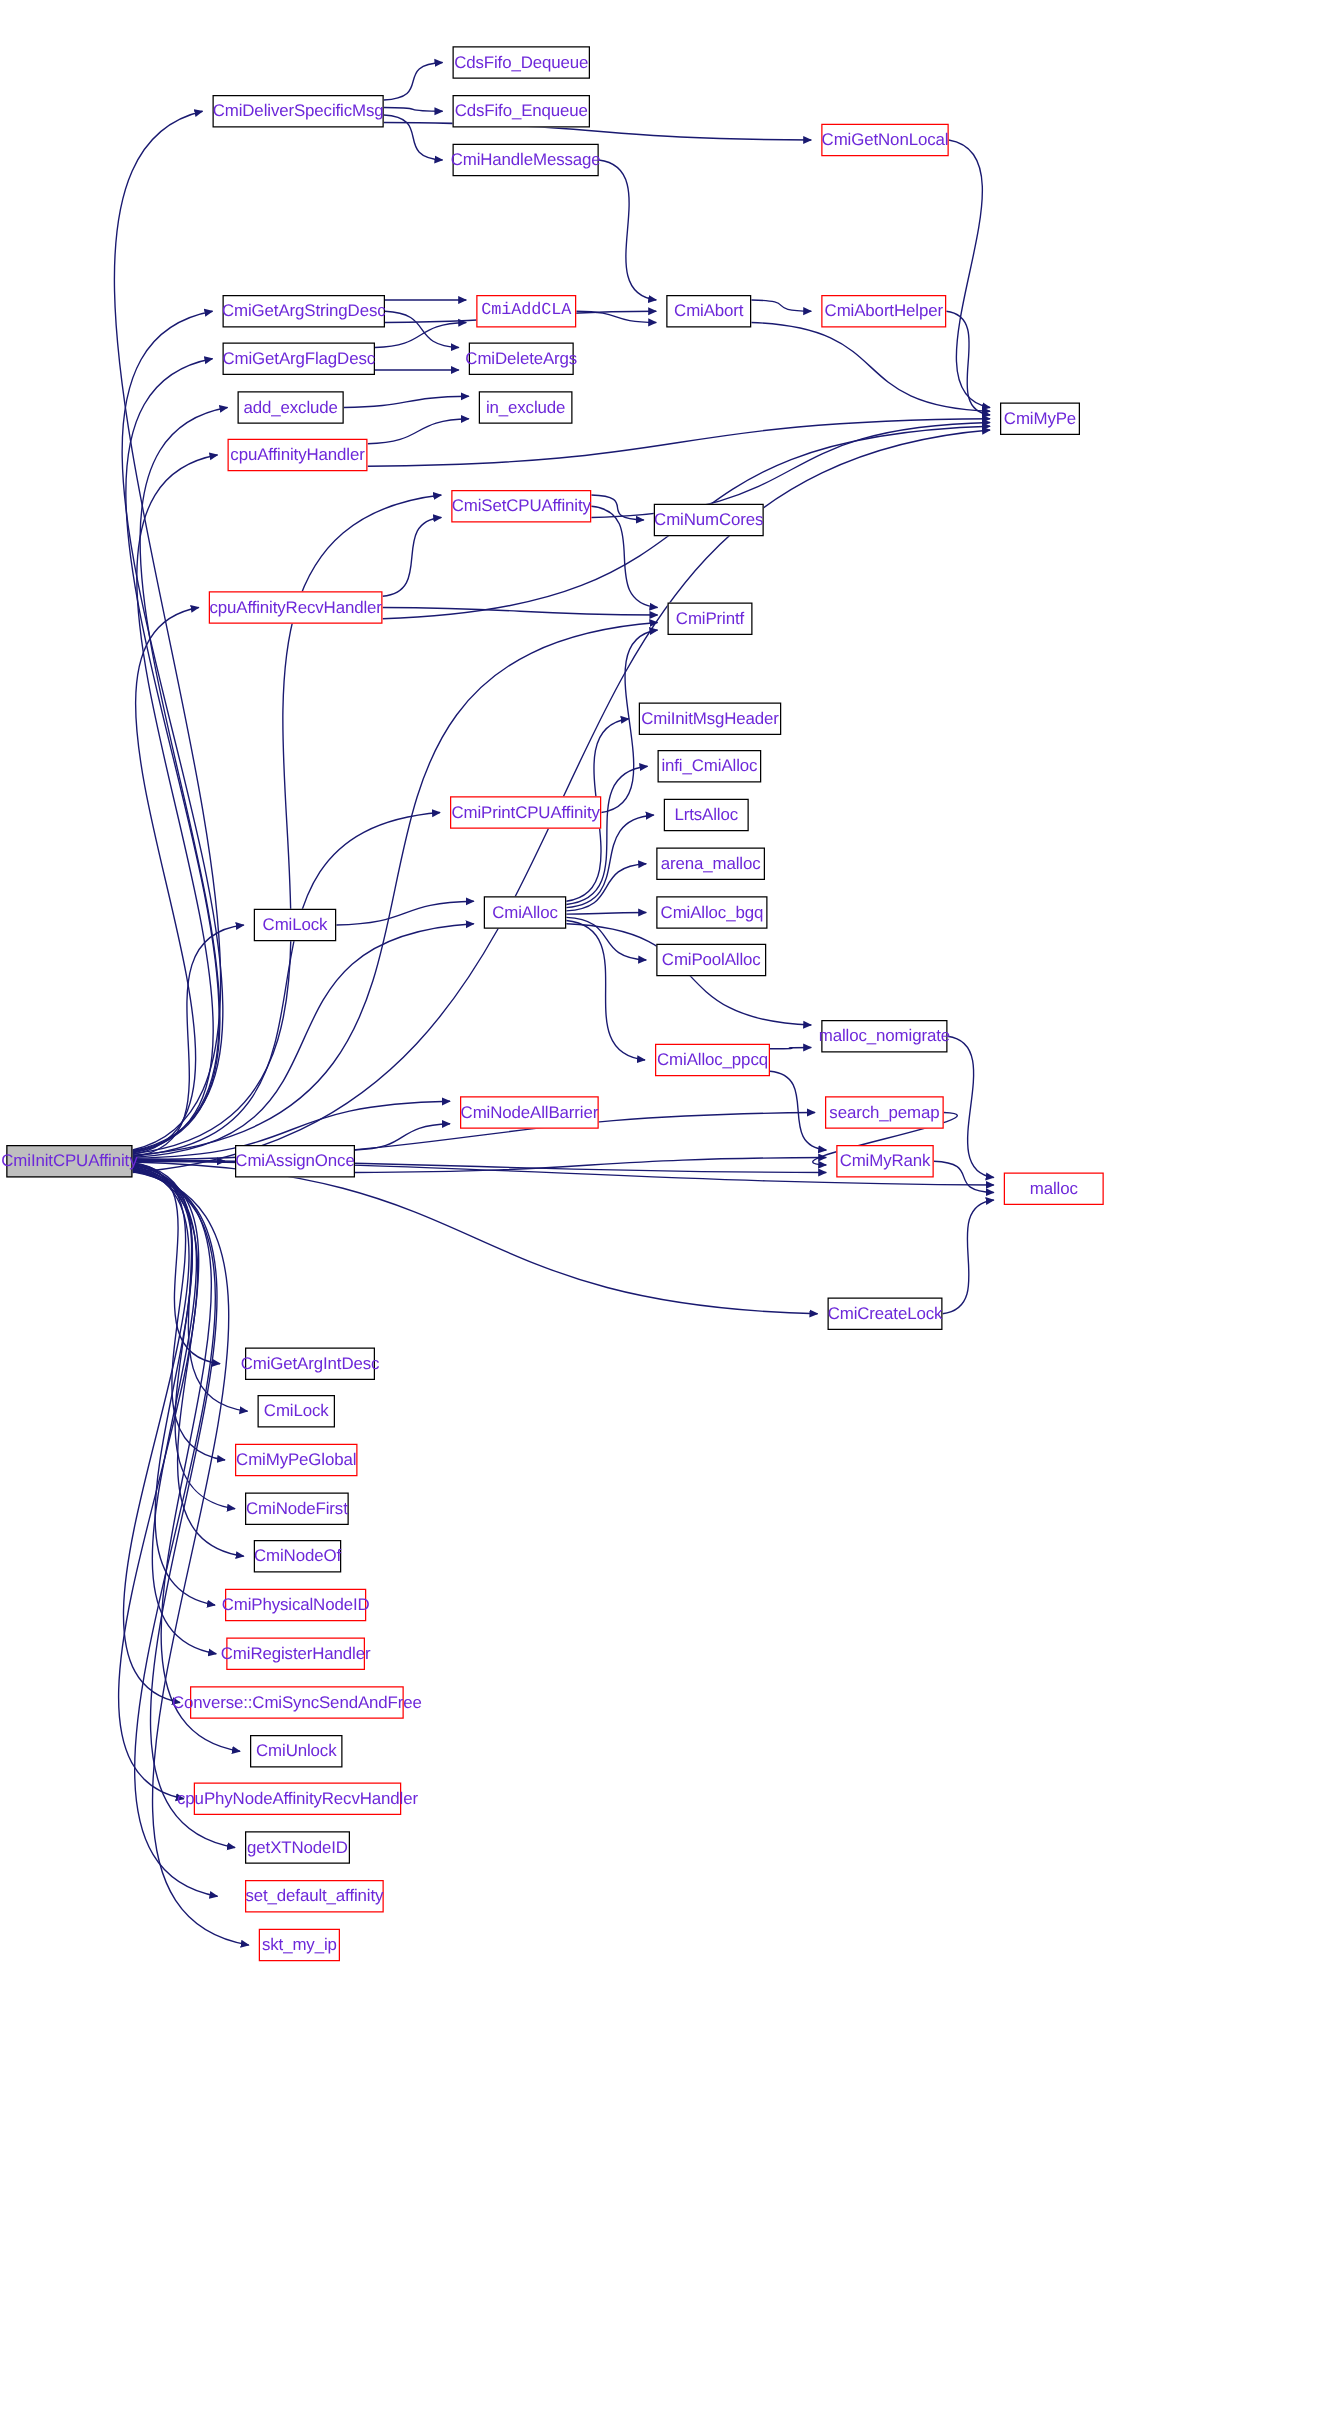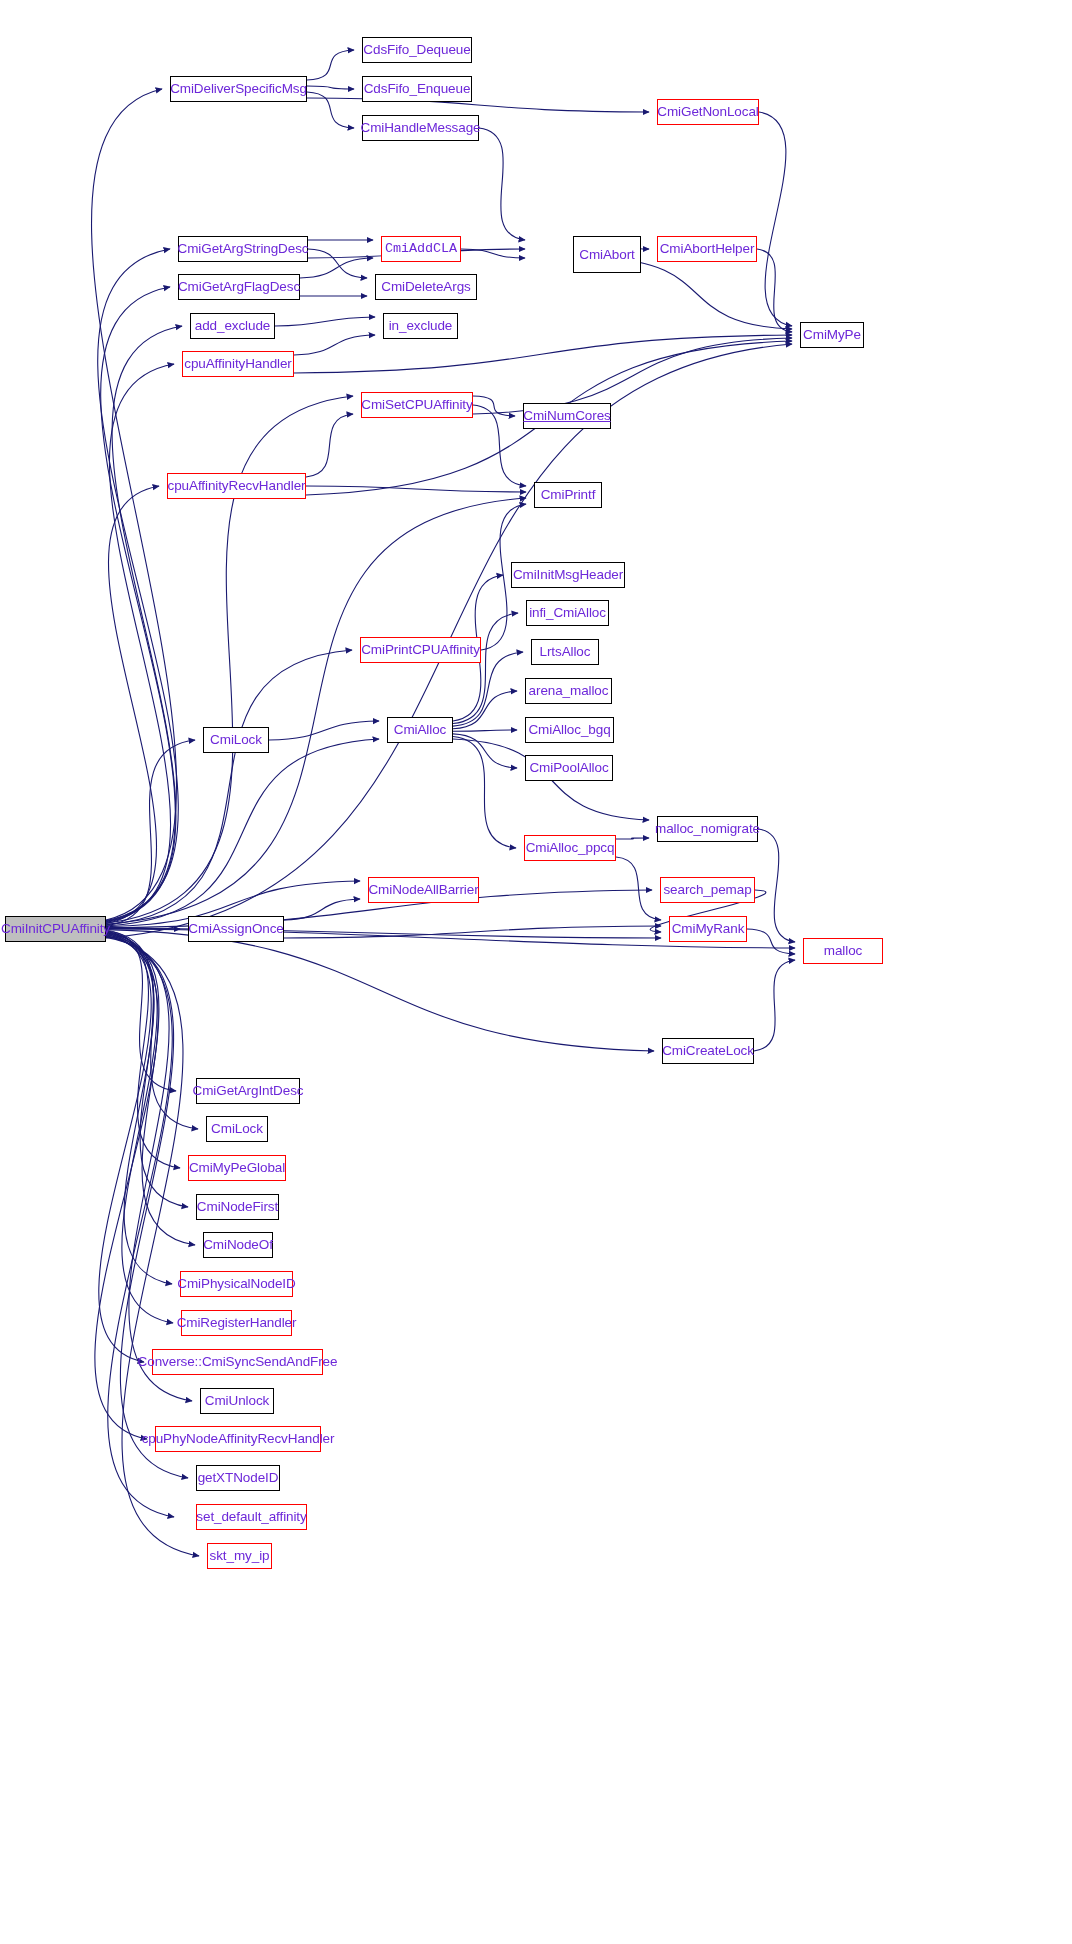--- a/index.html
+++ b/index.html
@@ -161,48 +161,48 @@
       </div>
       <div class="gnode red" style="left: 657px; top: 99px; width: 102px; height: 26px;">
         <span class="lbl">CmiGetNonLocal</span>
       </div>
       <div class="gnode" style="left: 178px; top: 236px; width: 130px; height: 26px;">
         <span class="lbl">CmiGetArgStringDesc</span>
       </div>
       <div class="gnode red" style="left: 381px; top: 236px; width: 80px; height: 26px; font-family: Liberation Mono, monospace;">
         <span class="lbl">CmiAddCLA</span>
       </div>
-      <div class="gnode" style="left: 533px; top: 236px; width: 68px; height: 37px; margin-left: 40px;">
+      <div class="gnode" style="left: 533px; top: 236px; width: 68px; height: 26px;">
         <span class="lbl">CmiAbort</span>
       </div>
       <div class="gnode red" style="left: 657px; top: 236px; width: 100px; height: 26px;">
         <span class="lbl">CmiAbortHelper</span>
       </div>
       <div class="gnode" style="left: 800px; top: 322px; width: 64px; height: 26px;">
         <span class="lbl">CmiMyPe</span>
       </div>
       <div class="gnode" style="left: 178px; top: 274px; width: 122px; height: 26px;">
         <span class="lbl">CmiGetArgFlagDesc</span>
       </div>
-      <div class="gnode" style="left: 375px; top: 274px; width: 102px; height: 26px;">
+      <div class="gnode" style="left: 375px; top: 274px; width: 84px; height: 26px;">
         <span class="lbl">CmiDeleteArgs</span>
       </div>
       <div class="gnode" style="left: 190px; top: 313px; width: 85px; height: 26px;">
         <span class="lbl">add_exclude</span>
       </div>
       <div class="gnode" style="left: 383px; top: 313px; width: 75px; height: 26px;">
         <span class="lbl">in_exclude</span>
       </div>
       <div class="gnode red" style="left: 182px; top: 351px; width: 112px; height: 26px;">
         <span class="lbl">cpuAffinityHandler</span>
       </div>
       <div class="gnode red" style="left: 361px; top: 392px; width: 112px; height: 26px;">
         <span class="lbl">CmiSetCPUAffinity</span>
       </div>
-      <div class="gnode" style="left: 523px; top: 403px; width: 88px; height: 26px; text-decoration: underline;">
+      <div class="gnode" style="left: 523px; top: 403px; width: 88px; height: 26px;">
         <span class="lbl">CmiNumCores</span>
       </div>
       <div class="gnode red" style="left: 167px; top: 473px; width: 139px; height: 26px;">
         <span class="lbl">cpuAffinityRecvHandler</span>
       </div>
       <div class="gnode" style="left: 534px; top: 482px; width: 68px; height: 26px;">
         <span class="lbl">CmiPrintf</span>
       </div>
       <div class="gnode" style="left: 511px; top: 562px; width: 114px; height: 26px;">
         <span class="lbl">CmiInitMsgHeader</span>

